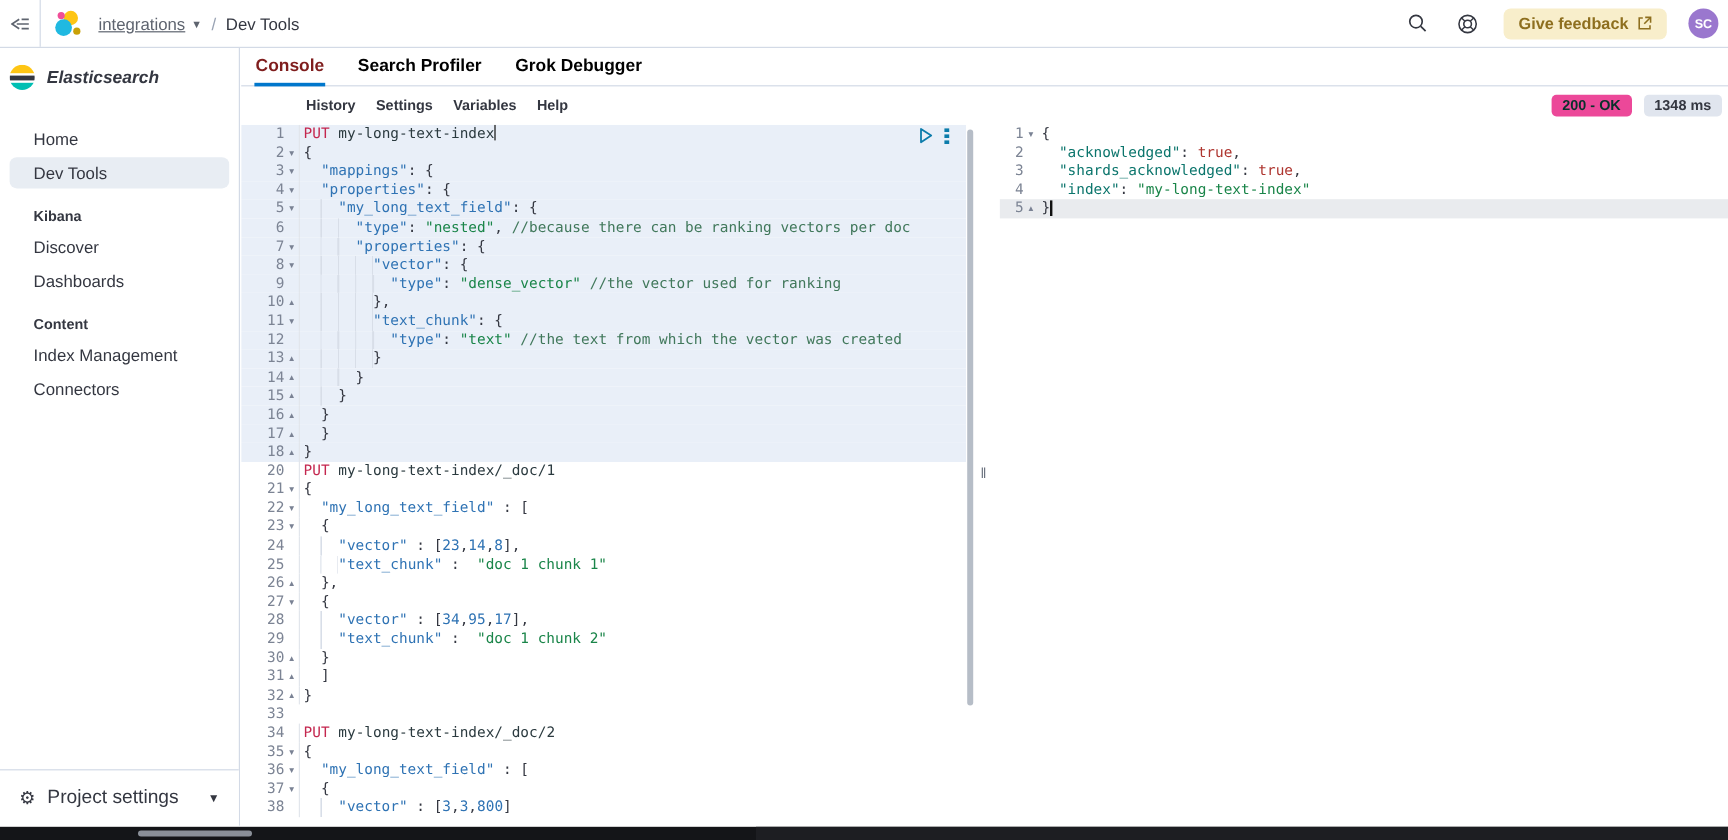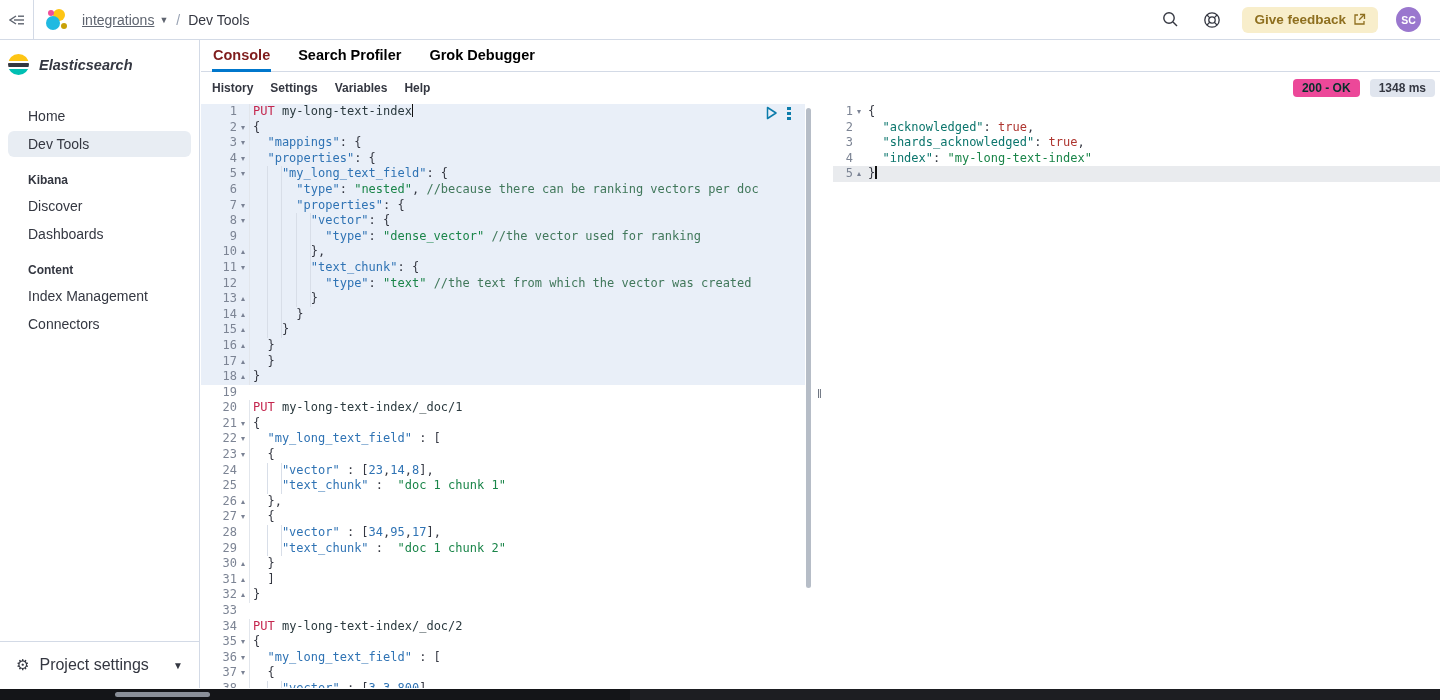--- a/index.html
+++ b/index.html
@@ -10,21 +10,21 @@
   .topbar { position:absolute; left:0; top:0; width:1440px; height:40px; background:#fff;
     border-bottom:1px solid #D3DAE6; display:flex; align-items:center; z-index:5; }
   .collapse-btn { width:34px; height:39px; display:flex; align-items:center; justify-content:center;
     border-right:1px solid #D3DAE6; cursor:pointer; }
   .elastic-logo { position:relative; width:22px; height:22px; margin:0 14px 0 12px; }
   .elastic-logo i { position:absolute; border-radius:50%; }
   .crumb-root { color:#5e646f; font-size:14px; text-decoration:underline; cursor:pointer; }
   .crumb-chev { color:#5e646f; font-size:9px; margin:0 8px 0 5px; }
   .crumb-sep { color:#98A2B3; font-size:14px; margin-right:8px; }
   .crumb-cur { color:#343741; font-size:14px; }
-  .topbar-right { margin-left:auto; display:flex; align-items:center; gap:18px; padding-right:19px; }
+  .topbar-right { margin-left:auto; display:flex; align-items:center; gap:18px; padding-right:8px; }
   .icon-btn { width:24px; height:24px; display:flex; align-items:center; justify-content:center; cursor:pointer; }
   .feedback-btn { background:#F8EECB; color:#8E6F1F; font-size:13.5px; font-weight:600;
     border:none; border-radius:6px; height:26px; padding:0 12px; display:flex; align-items:center; gap:7px; cursor:pointer; }
   .avatar { width:25px; height:25px; border-radius:50%; background:#9A77CE; color:#fff;
     font-size:10.5px; font-weight:700; display:flex; align-items:center; justify-content:center; cursor:pointer; }
 
   
   .sidebar { position:absolute; left:0; top:40px; width:200px; height:648px; background:#fff;
     border-right:1px solid #D3DAE6; z-index:4; }
   .sb-header { display:flex; align-items:center; gap:10px; padding:14px 8px 10px 8px; }
@@ -183,21 +183,21 @@
   </div>
 </div>
 
 <div class="main">
   <div class="tabs-row" id="tabs-row">
       <div class="tab active">Console</div>
       <div class="tab">Search Profiler</div>
       <div class="tab">Grok Debugger</div>
     </div>
   <div class="toolbar">
-    <span id="subtabs" style="display:flex;align-items:center;">
+    <span id="subtabs" style="display:flex;align-items:center;margin-left:43px;">
         <span class="subtab">History</span>
         <span class="subtab">Settings</span>
         <span class="subtab">Variables</span>
         <span class="subtab">Help</span>
       </span>
     <div class="toolbar-right">
       <span class="badge badge-ok">200 - OK</span>
       <span class="badge badge-ms">1348 ms</span>
     </div>
   </div>
@@ -226,21 +226,20 @@
         <div class="cl sel"><span class="g">9</span><span class="f"></span><span class="cd"><span class="ind" style="width: 10ch;"></span><span class="tk-k">"type"</span><span class="tk-p">: </span><span class="tk-s">"dense_vector"</span><span class="tk-p"> </span><span class="tk-c">//the vector used for ranking</span></span></div>
         <div class="cl sel"><span class="g">10</span><span class="f">▴</span><span class="cd"><span class="ind" style="width: 8ch;"></span><span class="tk-p">},</span></span></div>
         <div class="cl sel"><span class="g">11</span><span class="f">▾</span><span class="cd"><span class="ind" style="width: 8ch;"></span><span class="tk-k">"text_chunk"</span><span class="tk-p">: {</span></span></div>
         <div class="cl sel"><span class="g">12</span><span class="f"></span><span class="cd"><span class="ind" style="width: 10ch;"></span><span class="tk-k">"type"</span><span class="tk-p">: </span><span class="tk-s">"text"</span><span class="tk-p"> </span><span class="tk-c">//the text from which the vector was created</span></span></div>
         <div class="cl sel"><span class="g">13</span><span class="f">▴</span><span class="cd"><span class="ind" style="width: 8ch;"></span><span class="tk-p">}</span></span></div>
         <div class="cl sel"><span class="g">14</span><span class="f">▴</span><span class="cd"><span class="ind" style="width: 6ch;"></span><span class="tk-p">}</span></span></div>
         <div class="cl sel"><span class="g">15</span><span class="f">▴</span><span class="cd"><span class="ind" style="width: 4ch;"></span><span class="tk-p">}</span></span></div>
         <div class="cl sel"><span class="g">16</span><span class="f">▴</span><span class="cd"><span class="ind" style="width: 2ch;"></span><span class="tk-p">}</span></span></div>
         <div class="cl sel"><span class="g">17</span><span class="f">▴</span><span class="cd"><span class="ind" style="width: 0ch;"></span><span class="tk-p">}</span></span></div>
         <div class="cl sel"><span class="g">18</span><span class="f">▴</span><span class="cd"><span class="tk-p">}</span></span></div>
-        <div class="cl"><span class="g">19</span><span class="f"></span><span class="cd"></span></div>
         <div class="cl"><span class="g">20</span><span class="f"></span><span class="cd"><span class="tk-m">PUT</span><span class="tk-p"> </span><span class="tk-u">my-long-text-index/_doc/1</span></span></div>
         <div class="cl"><span class="g">21</span><span class="f">▾</span><span class="cd"><span class="tk-p">{</span></span></div>
         <div class="cl"><span class="g">22</span><span class="f">▾</span><span class="cd"><span class="ind" style="width: 0ch;"></span><span class="tk-k">"my_long_text_field"</span><span class="tk-p"> : [</span></span></div>
         <div class="cl"><span class="g">23</span><span class="f">▾</span><span class="cd"><span class="ind" style="width: 2ch;"></span><span class="tk-p">{</span></span></div>
         <div class="cl"><span class="g">24</span><span class="f"></span><span class="cd"><span class="ind" style="width: 4ch;"></span><span class="tk-k">"vector"</span><span class="tk-p"> : [</span><span class="tk-n">23</span><span class="tk-p">,</span><span class="tk-n">14</span><span class="tk-p">,</span><span class="tk-n">8</span><span class="tk-p">],</span></span></div>
         <div class="cl"><span class="g">25</span><span class="f"></span><span class="cd"><span class="ind" style="width: 4ch;"></span><span class="tk-k">"text_chunk"</span><span class="tk-p"> :  </span><span class="tk-s">"doc 1 chunk 1"</span></span></div>
         <div class="cl"><span class="g">26</span><span class="f">▴</span><span class="cd"><span class="ind" style="width: 2ch;"></span><span class="tk-p">},</span></span></div>
         <div class="cl"><span class="g">27</span><span class="f">▾</span><span class="cd"><span class="ind" style="width: 2ch;"></span><span class="tk-p">{</span></span></div>
         <div class="cl"><span class="g">28</span><span class="f"></span><span class="cd"><span class="ind" style="width: 4ch;"></span><span class="tk-k">"vector"</span><span class="tk-p"> : [</span><span class="tk-n">34</span><span class="tk-p">,</span><span class="tk-n">95</span><span class="tk-p">,</span><span class="tk-n">17</span><span class="tk-p">],</span></span></div>
         <div class="cl"><span class="g">29</span><span class="f"></span><span class="cd"><span class="ind" style="width: 4ch;"></span><span class="tk-k">"text_chunk"</span><span class="tk-p"> :  </span><span class="tk-s">"doc 1 chunk 2"</span></span></div>

